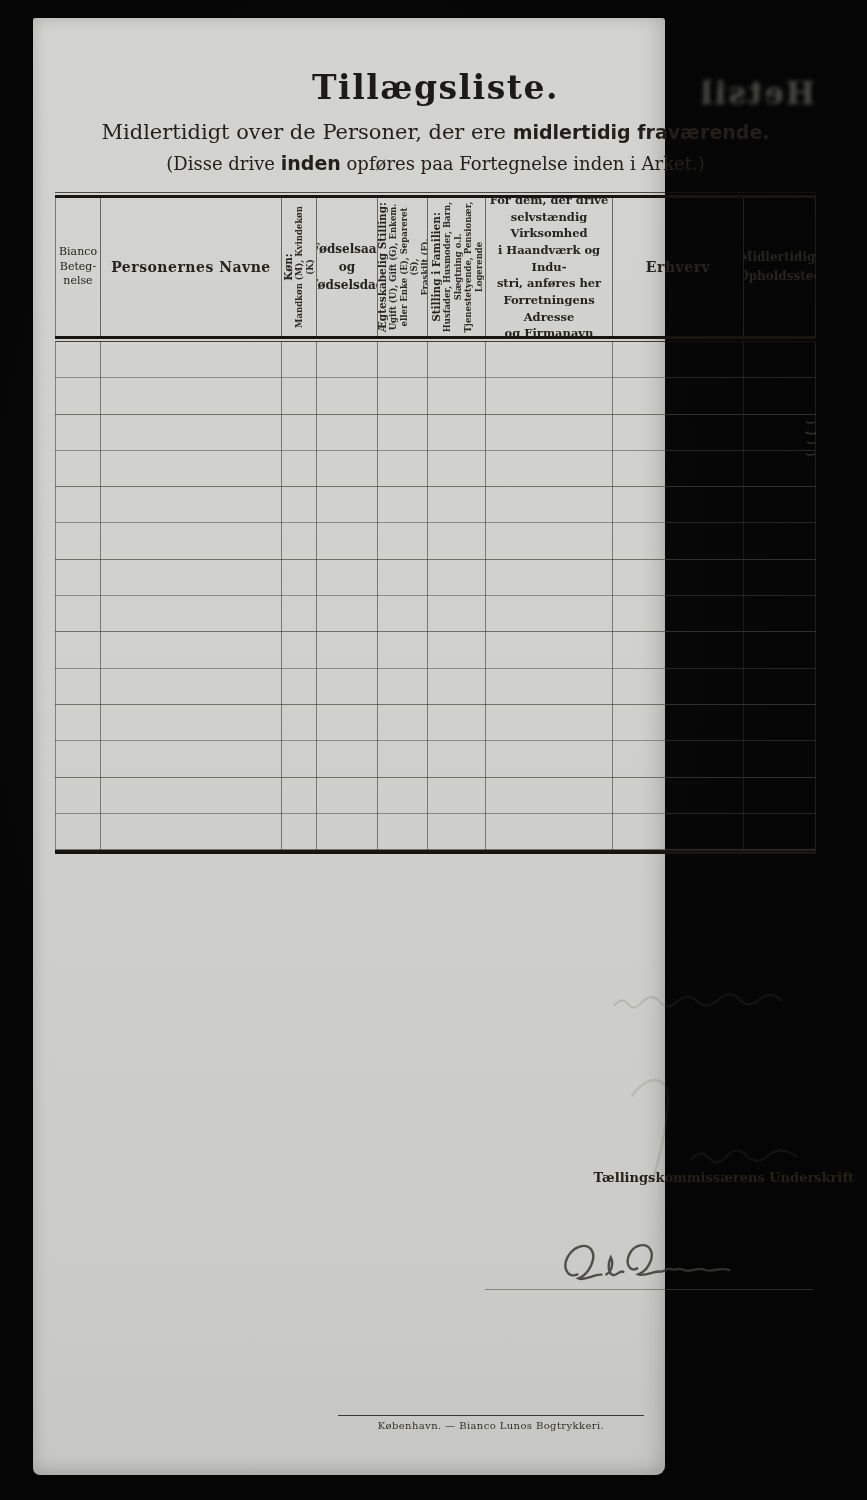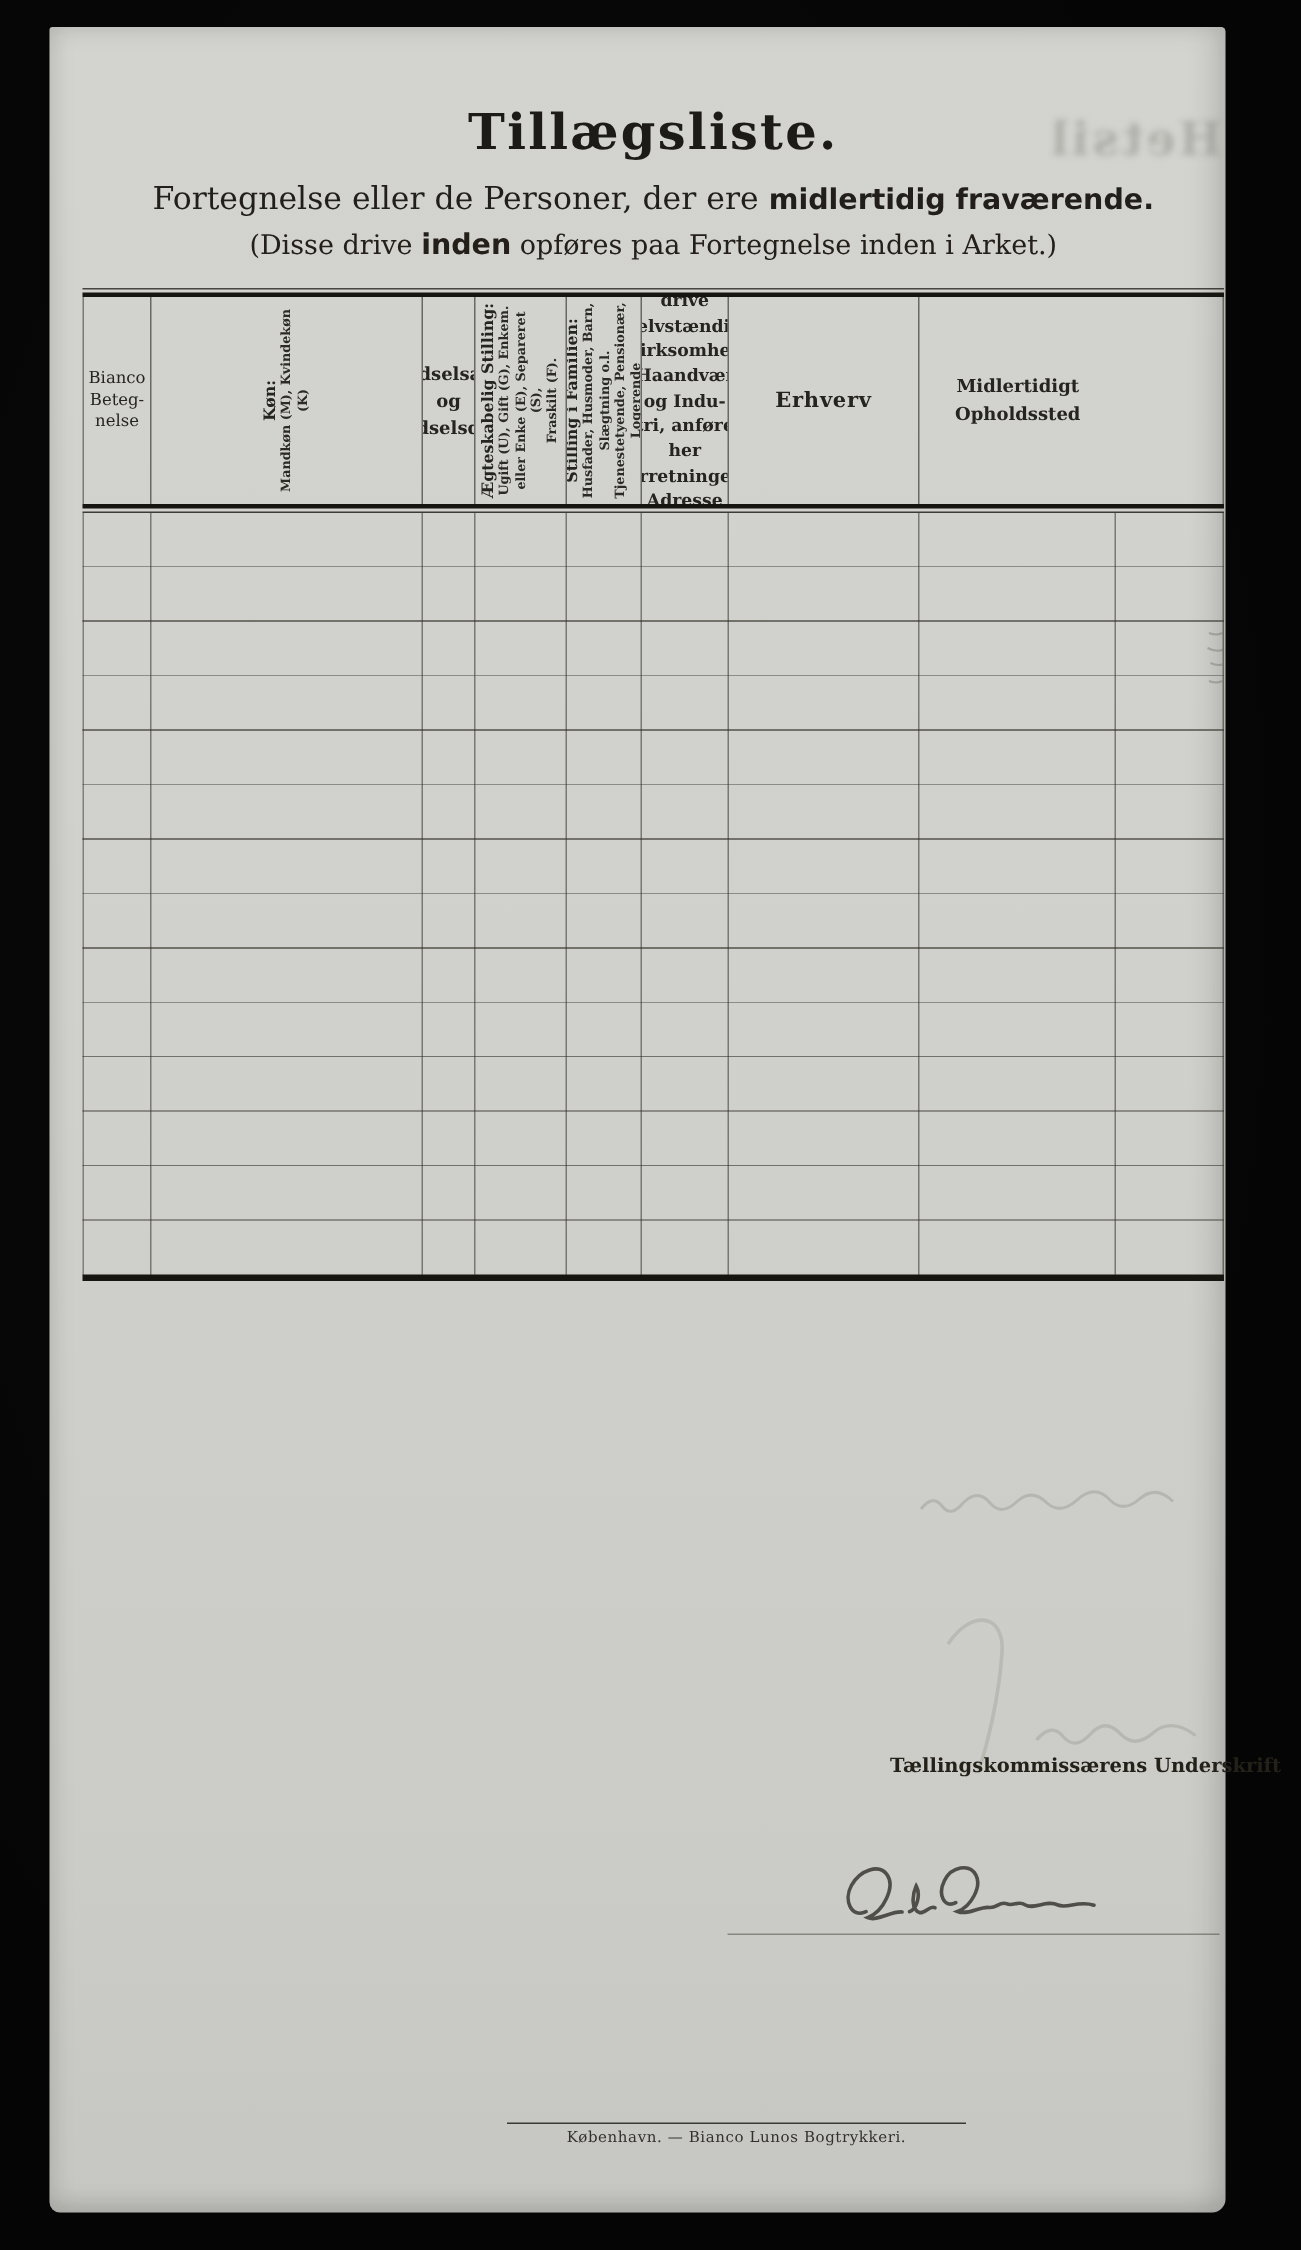--- a/index.html
+++ b/index.html
@@ -1,19 +1,19 @@
 <!DOCTYPE html>
 <html><head>
 <meta charset="utf-8">
 <style>
   html,body{margin:0;padding:0;background:#060606;}
   .stage{position:relative;width:867px;height:1500px;overflow:hidden;
          background:radial-gradient(ellipse at 40% 40%,#0b0b0b 0%,#050505 70%);
          font-family:"DejaVu Serif","Liberation Serif",serif;color:#26241f;}
-  .paper{position:absolute;left:33px;top:18px;width:784px;height:1457px;
+  .paper{position:absolute;left:33px;top:18px;width:632px;height:1457px;
          background:linear-gradient(180deg,#d3d3cf 0%,#d0d0cc 45%,#cbcbc7 85%,#c6c6c2 100%);
          border-radius:2px 3px 9px 7px;
          box-shadow:inset -10px 0 18px rgba(0,0,0,.10), inset 6px 0 14px rgba(0,0,0,.05),
                     inset 0 -8px 14px rgba(0,0,0,.07);}
   .ghost{position:absolute;left:622px;top:57px;width:160px;height:46px;
          transform:scaleX(-1);filter:blur(2px);opacity:.5;color:#8f8f88;
          font-weight:bold;font-size:31px;letter-spacing:2px;}
   .headings{position:absolute;left:22px;top:50px;width:761px;text-align:center;}
   .title{font-size:33px;font-weight:bold;letter-spacing:1.5px;color:#1d1b17;}
   .subtitle{margin-top:13px;font-size:21px;color:#221f1a;}
@@ -67,32 +67,33 @@
 </head>
 <body>
 
 <div class="stage">
   <div class="paper">
 
     <div class="ghost">Hetsil</div>
 
     <div class="headings">
       <div class="title">Tillægsliste.</div>
-      <div class="subtitle"><span>Fortegnelse eller de Personer, der ere </span><span class="b">midlertidig fraværende.</span></div>
+      <div class="subtitle"><span>Midlertidigt over de Personer, der ere </span><span class="b">midlertidig fraværende.</span></div>
       <div class="note"><span>(Disse drive </span><span class="b">inden</span><span> opføres paa Fortegnelse inden i Arket.)</span></div>
     </div>
 
     <div class="census">
       <div class="rule t1"></div>
       <div class="rule t2"></div>
 
       <div class="hrow">
         <div class="hcell f-small">Bianco
 Beteg-
 nelse</div>
+        <div class="hcell f-name">Personernes Navne</div>
         <div class="hcell">
           <div class="vwrap">
             <span class="vhead">Køn:</span>
             <span class="vdetail">Mandkøn (M), Kvindekøn (K)</span>
           </div>
         </div>
         <div class="hcell f-birth">Fødselsaar
 og
 Fødselsdag</div>
         <div class="hcell">

